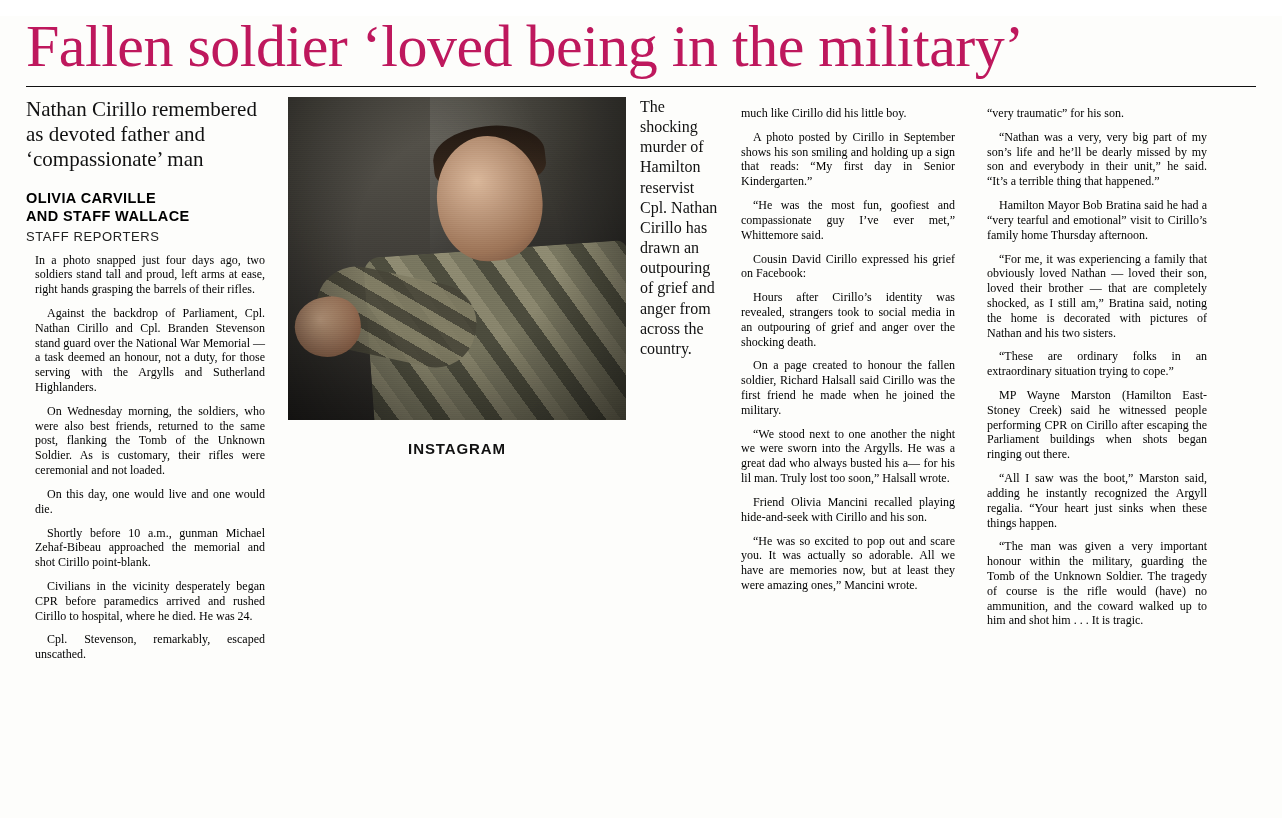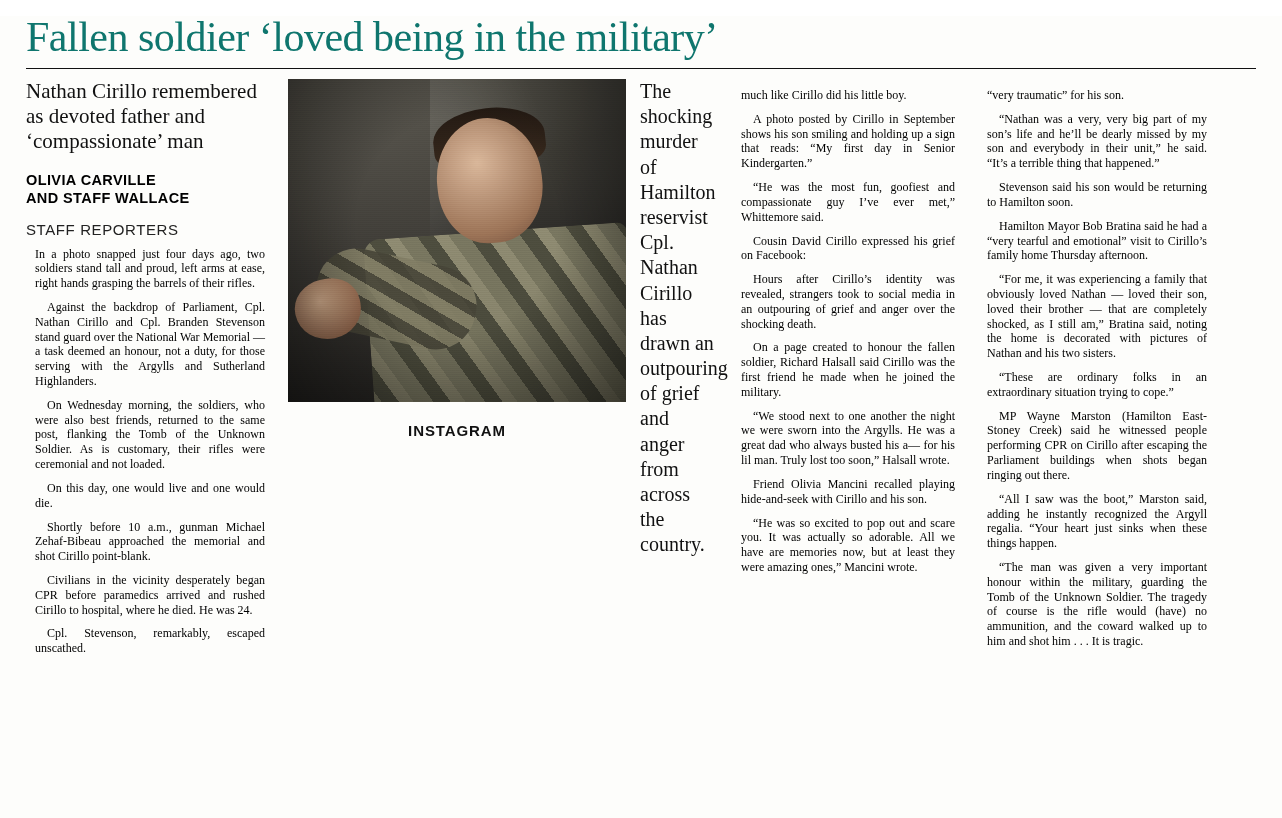--- a/index.html
+++ b/index.html
@@ -18,26 +18,26 @@
     position: relative;
     width: 1282px;
     height: 818px;
     padding: 0;
     box-sizing: border-box;
     background: #fdfdfb;
   }
   
   .headline {
     font-family: "Liberation Serif", serif;
-    font-size: 42px;
+    font-size: 60px;
     line-height: 1.0;
     letter-spacing: -0.5px;
     margin: 16px 22px 4px 26px;
     font-weight: 400;
-    color: #0f766e;
+    color: #be185d;
   }
   .rule {
     border-bottom: 1.5px solid #111;
     margin: 10px 26px 0 26px;
   }
   
   .top-area {
     display: flex;
     margin: 10px 22px 0 26px;
     gap: 14px;
@@ -55,23 +55,23 @@
   .byline {
     margin-top: 18px;
     font-family: "Liberation Sans", sans-serif;
     font-weight: bold;
     font-size: 14.5px;
     letter-spacing: 0.4px;
     line-height: 1.25;
   }
   .staff {
     font-family: "Liberation Sans", sans-serif;
-    font-size: 15px;
+    font-size: 13px;
     letter-spacing: 0.6px;
-    margin-top: 13px;
+    margin-top: 3px;
     margin-bottom: 6px;
     color: #222;
   }
   .body-text p {
     margin: 9px;
     text-indent: 12px;
     font-size: 12px;
     line-height: 1.235;
     text-align: justify;
     font-family: Liberation Serif, serif;
@@ -179,21 +179,21 @@
     margin-top: 20px;
     color: #111;
   }
   
   .col-caption {
     width: 78px;
     flex: 0 0 78px;
   }
   .caption {
     font-family: "Liberation Serif", serif;
-    font-size: 20px;
+    font-size: 16px;
     line-height: 1.26;
     color: #111;
   }
   
   .col-text {
     width: 232px;
     flex: 0 0 232px;
   }
   .col-text.last { width: 238px; flex: 0 0 238px; }
 </style>
@@ -257,21 +257,20 @@
         <p>Friend Olivia Mancini recalled playing hide-and-seek with Cirillo and his son.</p>
         <p>“He was so excited to pop out and scare you. It was actually so adorable. All we have are memories now, but at least they were amazing ones,” Mancini wrote.</p>
 
       </div>
     </div>
 
     <div class="col-text last">
       <div class="body-text">
         <p class="first">“very traumatic” for his son.</p>
         <p>“Nathan was a very, very big part of my son’s life and he’ll be dearly missed by my son and everybody in their unit,” he said. “It’s a terrible thing that happened.”</p>
-        <p>Stevenson said his son would be returning to Hamilton soon.</p>
         <p>Hamilton Mayor Bob Bratina said he had a “very tearful and emotional” visit to Cirillo’s family home Thursday afternoon.</p>
         <p>“For me, it was experiencing a family that obviously loved Nathan — loved their son, loved their brother — that are completely shocked, as I still am,” Bratina said, noting the home is decorated with pictures of Nathan and his two sisters.</p>
         <p>“These are ordinary folks in an extraordinary situation trying to cope.”</p>
         <p>MP Wayne Marston (Hamilton East-Stoney Creek) said he witnessed people performing CPR on Cirillo after escaping the Parliament buildings when shots began ringing out there.</p>
         <p>“All I saw was the boot,” Marston said, adding he instantly recognized the Argyll regalia. “Your heart just sinks when these things happen.</p>
         <p>“The man was given a very important honour within the military, guarding the Tomb of the Unknown Soldier. The tragedy of course is the rifle would (have) no ammunition, and the coward walked up to him and shot him . . . It is tragic.</p>
 
       </div>
     </div>
   </div>

